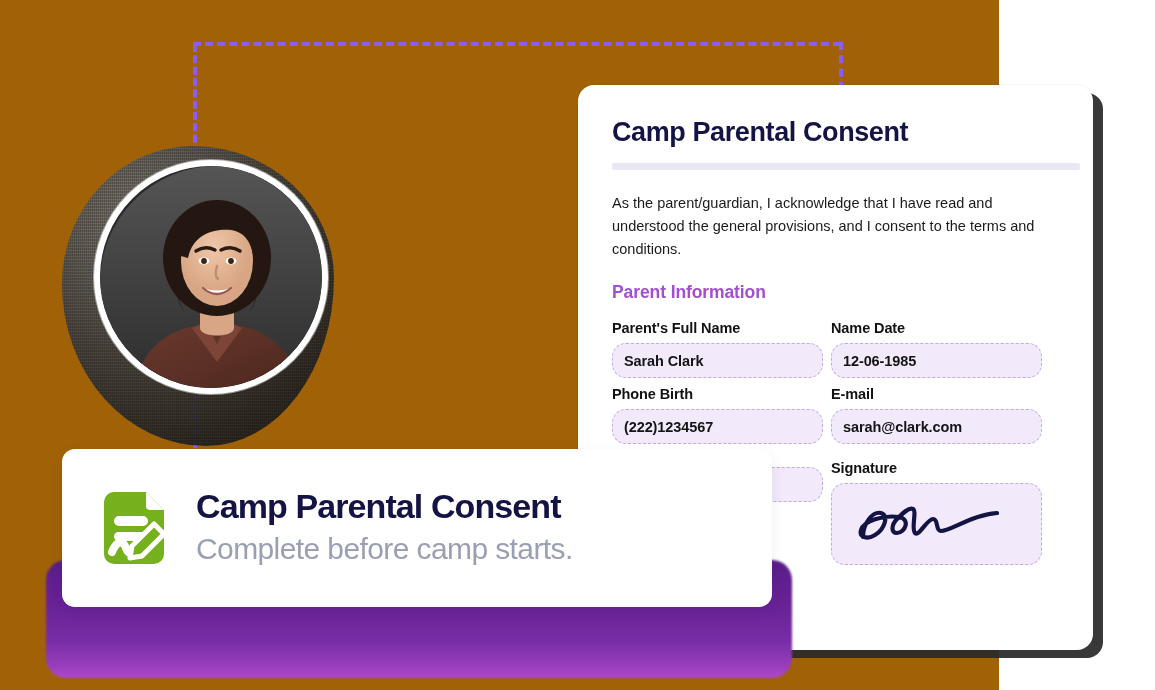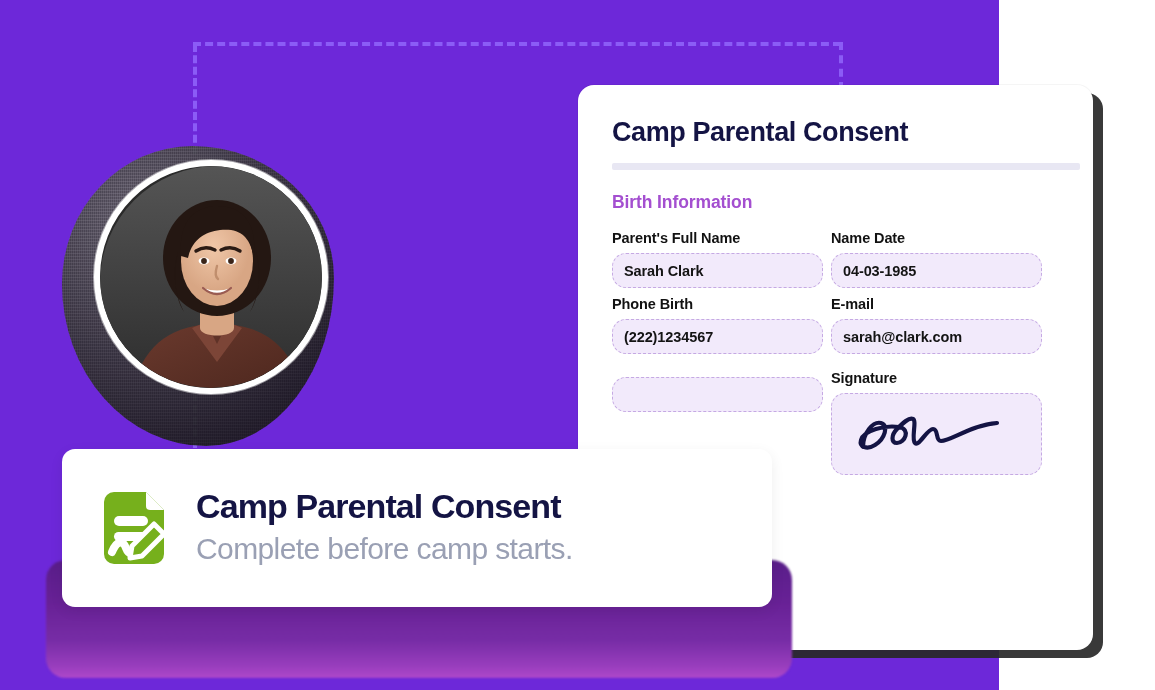--- a/index.html
+++ b/index.html
@@ -7,21 +7,21 @@
     width: 1155px;
     height: 690px;
     background: #ffffff;
     font-family: "Liberation Sans", sans-serif;
     overflow: hidden;
   }
   #stage {
     position: relative;
     width: 999px;
     height: 690px;
-    background: #6d28d9;
+    background: #a16207;
   }
 
   
   .dash-h {
     position: absolute;
     border-top: 4px dashed #8B5CF6;
     height: 0;
   }
   .dash-v {
     position: absolute;
@@ -283,32 +283,33 @@
           </g>
         </svg>
       </div>
     </div>
   </div>
 
   <div id="form-card">
     <div id="form-inner">
       <div id="form-title">Camp Parental Consent</div>
       <div id="title-rule"></div>
-      <div id="section-title">Birth Information</div>
+      <div id="consent-text">As the parent/guardian, I acknowledge that I have read and understood the general provisions, and I consent to the terms and conditions.</div>
+      <div id="section-title">Parent Information</div>
 
       <div class="field-grid">
 
         <div>
           <div class="field-label">Parent's Full Name</div>
           <div class="field-box">Sarah Clark</div>
         </div>
 
         <div>
           <div class="field-label">Name Date</div>
-          <div class="field-box">04-03-1985</div>
+          <div class="field-box">12-06-1985</div>
         </div>
 
         <div>
           <div class="field-label">Phone Birth</div>
           <div class="field-box">(222)1234567</div>
         </div>
 
         <div>
           <div class="field-label">E-mail</div>
           <div class="field-box">sarah@clark.com</div>

